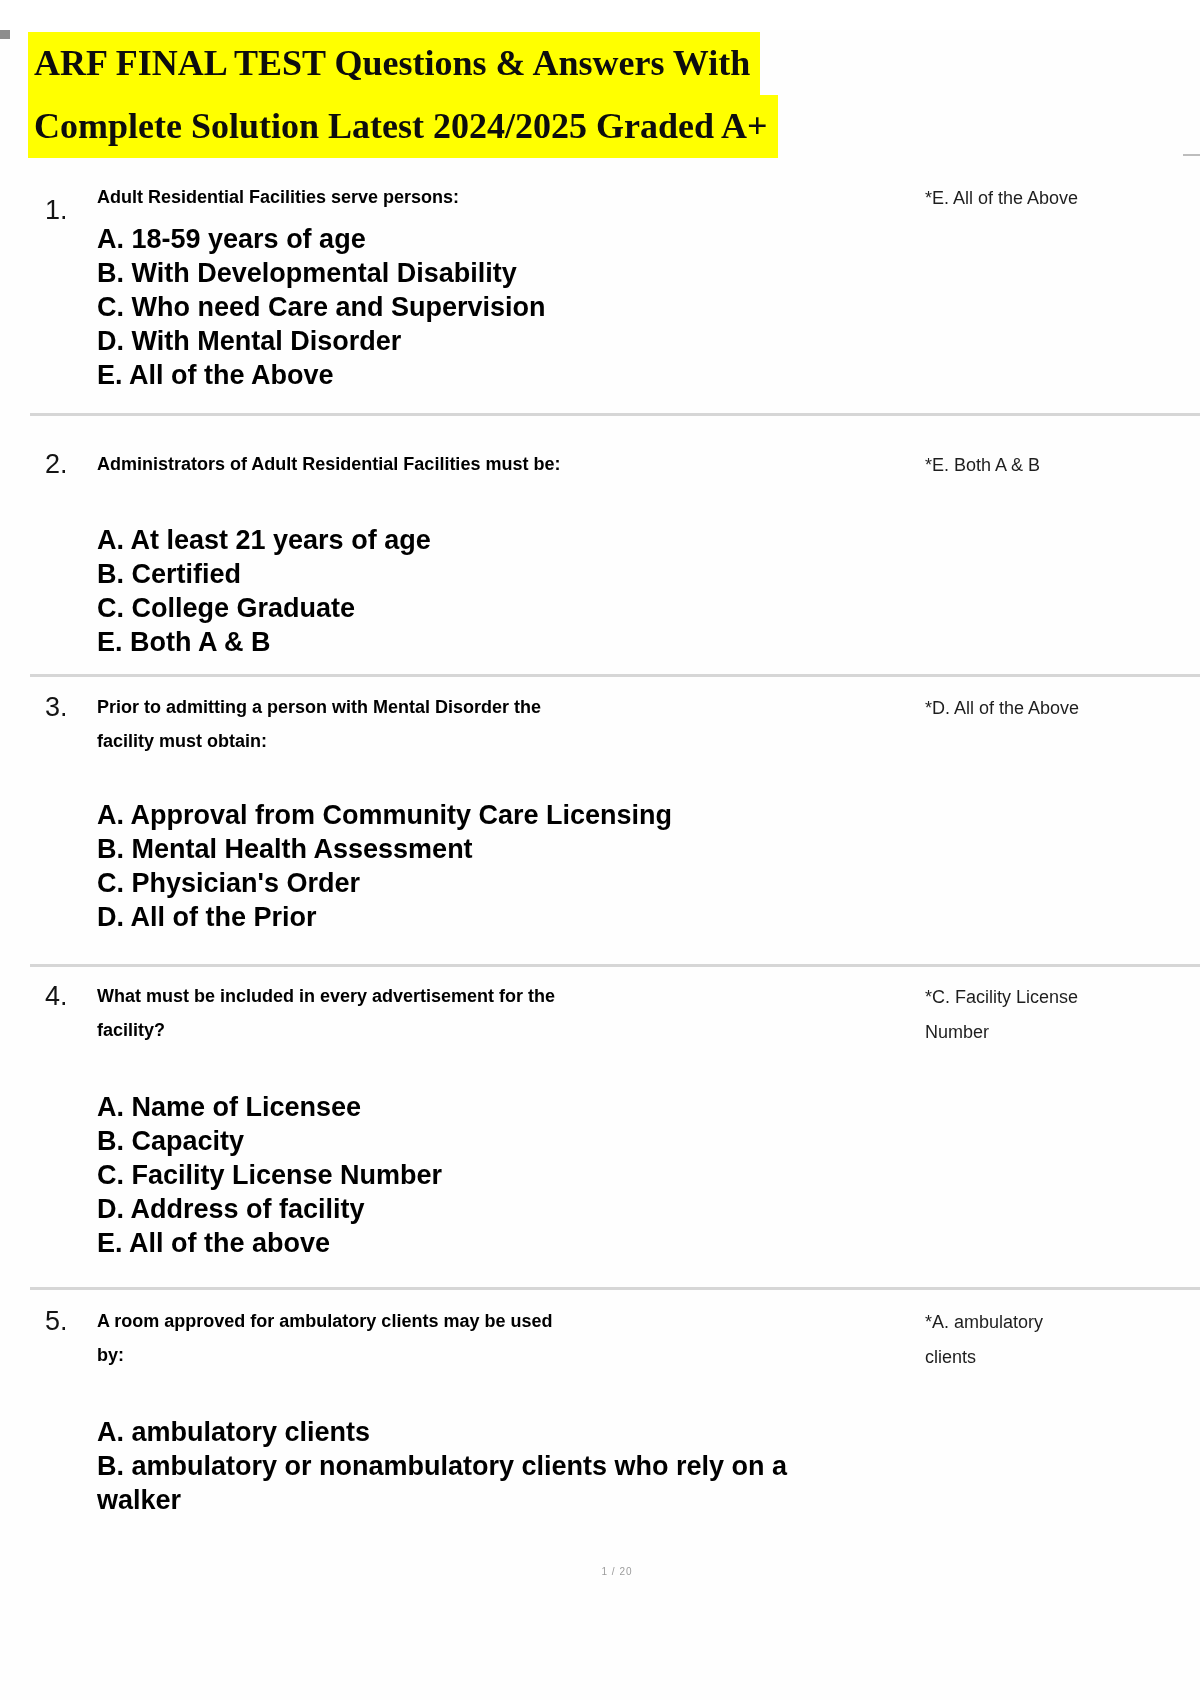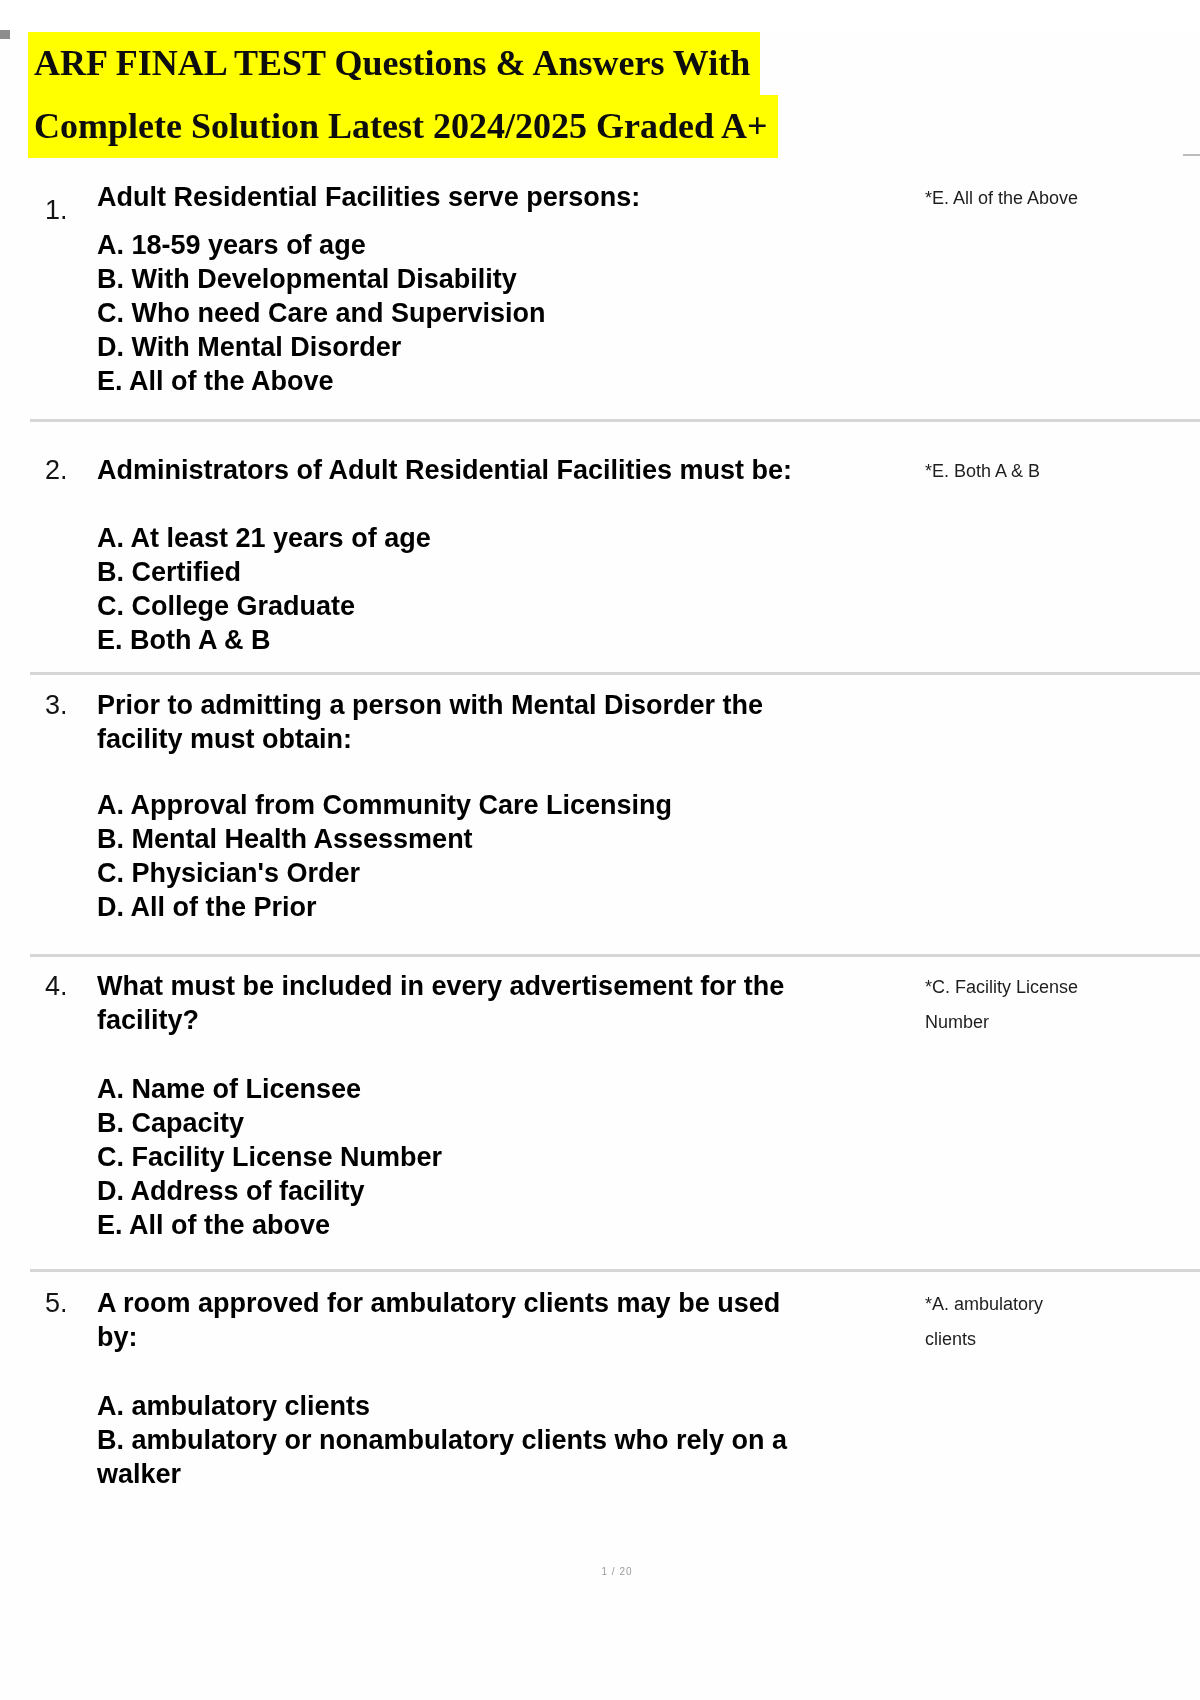--- a/index.html
+++ b/index.html
@@ -31,41 +31,41 @@
     grid-template-rows:auto auto;
     padding-left:45px;
   }
   .q-num{
     grid-column:1;grid-row:1;
     font-size:27px;line-height:34px;font-weight:400;color:#141414;
   }
   .q-num.offset{position:relative;top:13px;}
   .q-heading{
     grid-column:2;grid-row:1;
-    font-size:27px;line-height:34px;font-weight:700;color:#000;
+    font-size:18px;line-height:34px;font-weight:700;color:#000;
     white-space:pre-line;
   }
   .q-heading.oneline{white-space:nowrap;}
   .q-answer{
     grid-column:3;grid-row:1;
     font-size:18px;line-height:35px;font-weight:400;color:#1e1e1e;
     white-space:pre-line;padding-top:1px;
   }
   .q-options{grid-column:2;grid-row:2;}
   .q-option{
     font-size:27px;line-height:34px;font-weight:700;color:#000;
     white-space:pre-line;
   }
   .q1{margin-top:22px;}
-  .q1 .q-options{margin-top:12px;}
+  .q1 .q-options{margin-top:6px;}
   .q2{margin-top:31px;}
   .q3{margin-top:13px;}
   .q4{margin-top:12px;}
   .q5{margin-top:14px;}
-  .q2 .q-options,.q3 .q-options,.q4 .q-options,.q5 .q-options{margin-top:32px;}
+  .q2 .q-options,.q3 .q-options,.q4 .q-options,.q5 .q-options{margin-top:40px;}
 
   
   .divider{height:3px;background:#d6d6d6;margin-left:30px;}
   .divider.d1{margin-top:21px;}
   .divider.d2{margin-top:15px;}
   .divider.d3{margin-top:30px;}
   .divider.d4{margin-top:27px;}
 
   
   .page-footer{
@@ -112,20 +112,21 @@
       <div class="q-option">E. Both A &amp; B</div>
     </div>
   </div>
 
   <div class="divider d2"></div>
 
   <div class="q q3">
     <div class="q-num">3.</div>
     <div class="q-heading">Prior to admitting a person with Mental Disorder the
 facility must obtain:</div>
+    <div class="q-answer">*D. All of the Above</div>
     <div class="q-options">
       <div class="q-option">A. Approval from Community Care Licensing</div>
       <div class="q-option">B. Mental Health Assessment</div>
       <div class="q-option">C. Physician's Order</div>
       <div class="q-option">D. All of the Prior</div>
     </div>
   </div>
 
   <div class="divider d3"></div>
 

